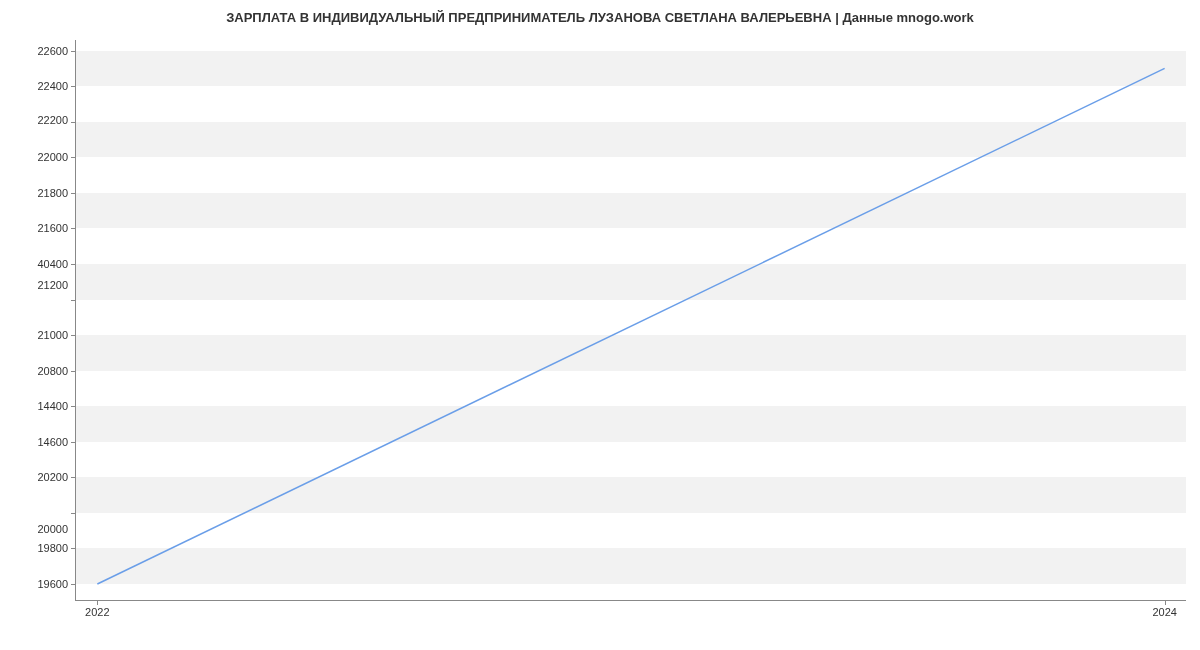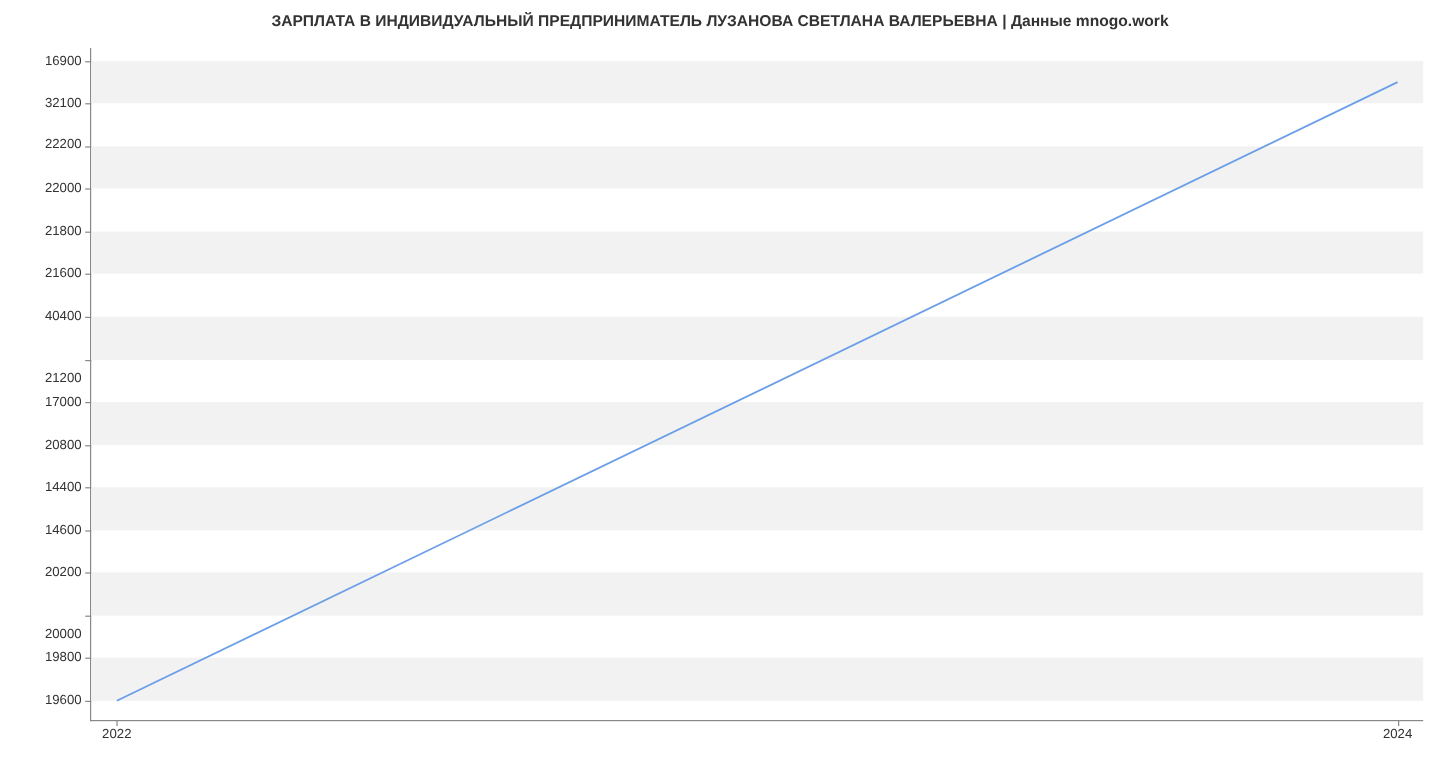--- a/index.html
+++ b/index.html
@@ -104,36 +104,36 @@
       <div class="y-tick" style="top: 489px; text-align: center;">20000</div>
       <div class="y-tick-mark" style="top: 472.889px;"></div>
       <div class="y-tick" style="top: 437.333px;">20200</div>
       <div class="y-tick-mark" style="top: 437.333px;"></div>
       <div class="y-tick" style="top: 401.778px;">14600</div>
       <div class="y-tick-mark" style="top: 401.778px;"></div>
       <div class="y-tick" style="top: 366.222px;">14400</div>
       <div class="y-tick-mark" style="top: 366.222px;"></div>
       <div class="y-tick" style="top: 330.667px;">20800</div>
       <div class="y-tick-mark" style="top: 330.667px;"></div>
-      <div class="y-tick" style="top: 295.111px;">17000</div>
+      <div class="y-tick" style="top: 295.111px;">21000</div>
       <div class="y-tick-mark" style="top: 295.111px;"></div>
-      <div class="y-tick" style="top: 275px;">21200</div>
+      <div class="y-tick" style="top: 245px;">21200</div>
       <div class="y-tick-mark" style="top: 259.556px;"></div>
       <div class="y-tick" style="top: 224px;">40400</div>
       <div class="y-tick-mark" style="top: 224px;"></div>
       <div class="y-tick" style="top: 188.444px;">21600</div>
       <div class="y-tick-mark" style="top: 188.444px;"></div>
       <div class="y-tick" style="top: 152.889px;">21800</div>
       <div class="y-tick-mark" style="top: 152.889px;"></div>
       <div class="y-tick" style="top: 117.333px;">22000</div>
       <div class="y-tick-mark" style="top: 117.333px;"></div>
       <div class="y-tick" style="top: 80px;">22200</div>
       <div class="y-tick-mark" style="top: 81.7778px;"></div>
-      <div class="y-tick" style="top: 46.2222px;">32100</div>
+      <div class="y-tick" style="top: 46.2222px;">22400</div>
       <div class="y-tick-mark" style="top: 46.2222px;"></div>
-      <div class="y-tick" style="top: 10.6667px;">16900</div>
+      <div class="y-tick" style="top: 10.6667px;">22600</div>
       <div class="y-tick-mark" style="top: 10.6667px;"></div>
       <div class="x-tick" style="left: 21.3462px;">2022</div>
       <div class="x-tick-mark" style="left: 21.3462px;"></div>
       <div class="x-tick" style="left: 1088.65px;">2024</div>
       <div class="x-tick-mark" style="left: 1088.65px;"></div>
     </div>
 </div>
 
 </body></html>

